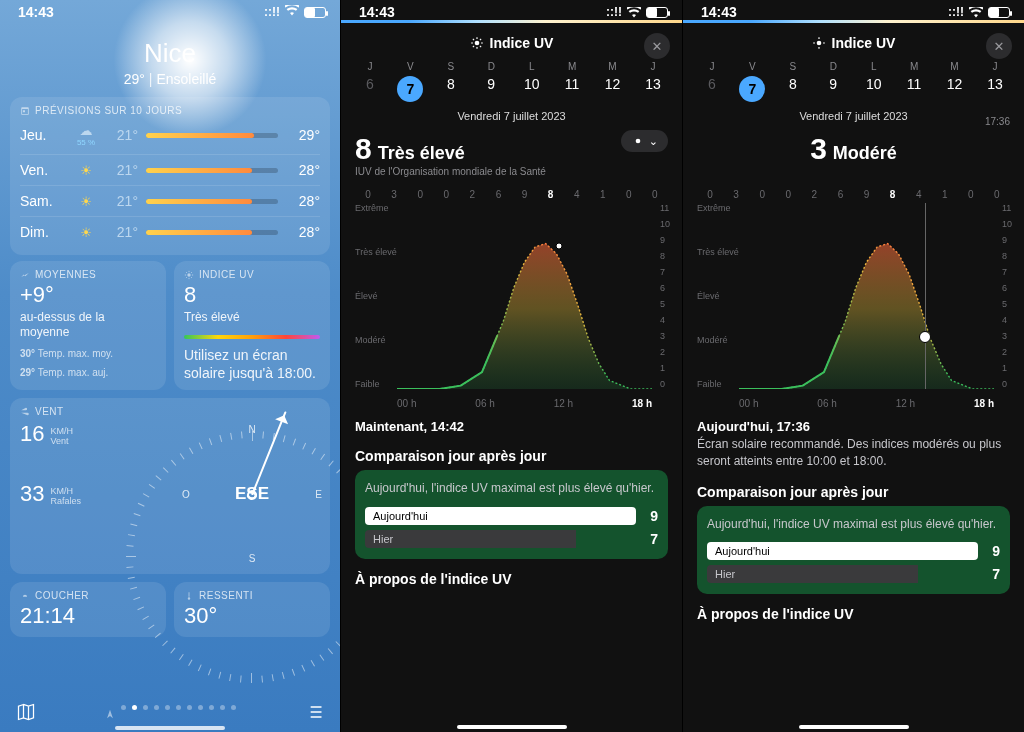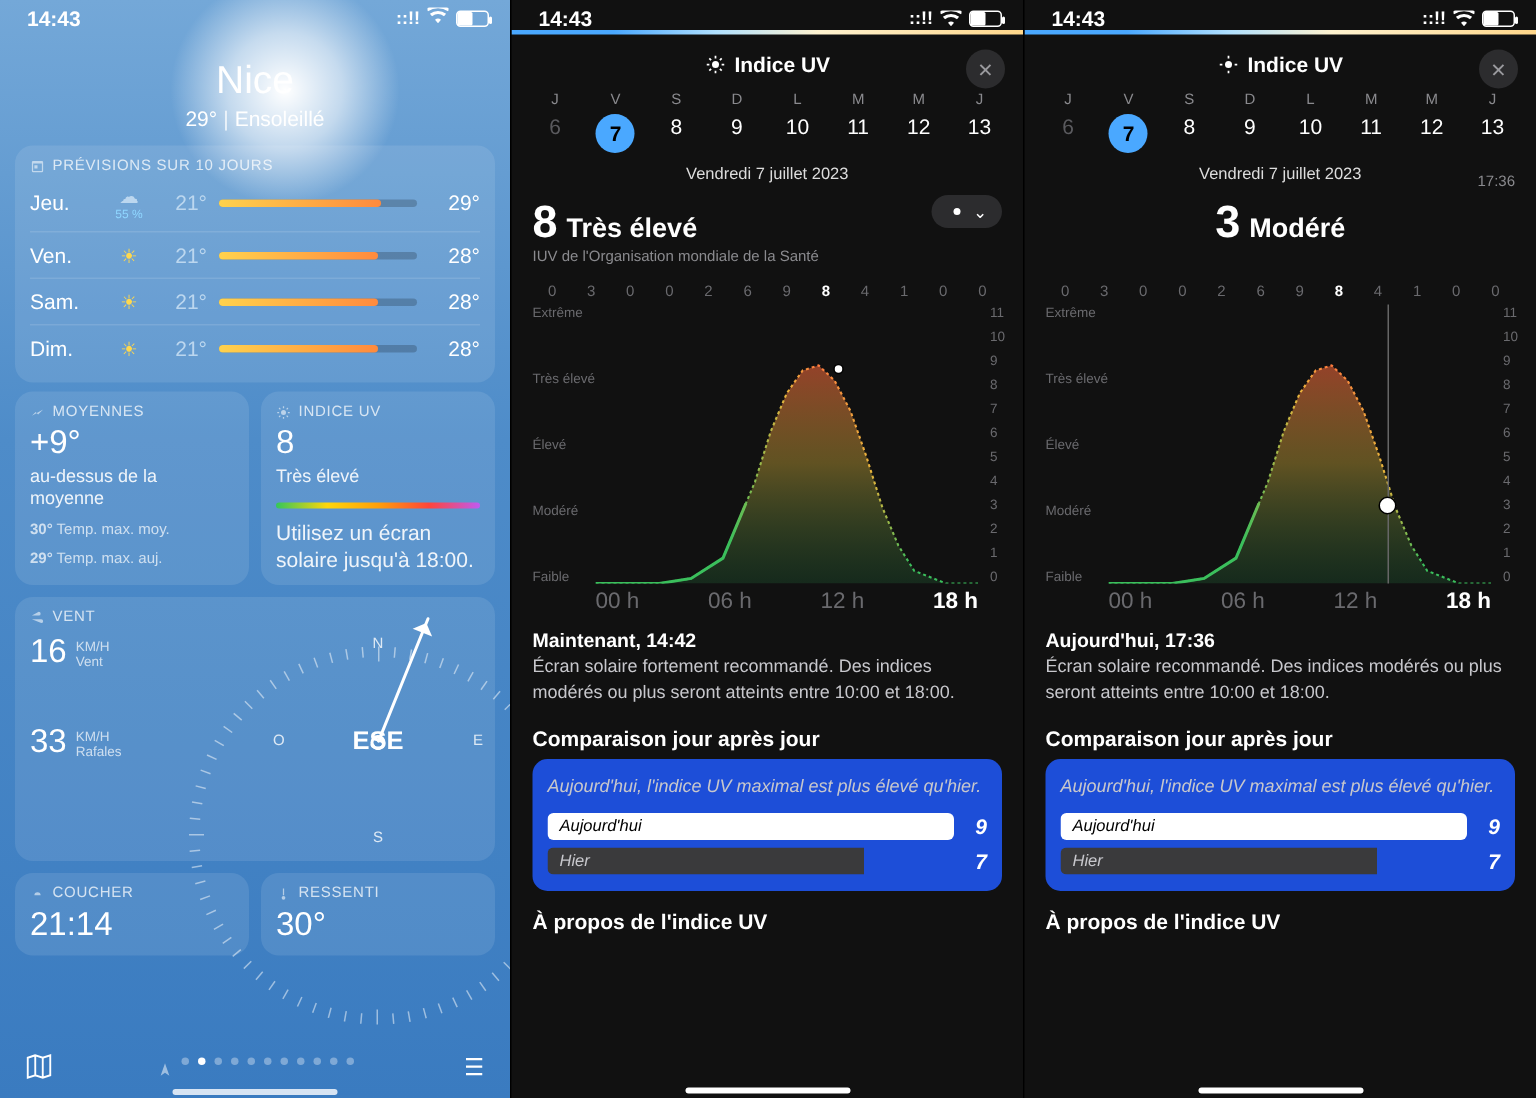--- a/index.html
+++ b/index.html
@@ -101,31 +101,31 @@
   .uv-sub{ font-size:10px; color:#8a8a8e; padding:0 14px 4px;}
   .sunbtn{ position:absolute; right:14px; top:8px; background:#2c2c2e; border-radius:14px; padding:4px 10px; font-size:11px; display:flex; gap:4px; align-items:center;}
 
   .chart{ margin:8px 14px 0; position:relative; height:220px;}
   .ch-top{ display:flex; gap:0; font-size:10px; color:#6a6a6e;}
   .ch-top span{ flex:1; text-align:center;}
   .ch-top span.hl{ color:#fff; font-weight:600;}
   .ch-side-r{ position:absolute; right:-2px; top:14px; bottom:20px; display:flex; flex-direction:column; justify-content:space-between; font-size:9px; color:#6a6a6e;}
   .ch-side-l{ position:absolute; left:0; top:14px; bottom:20px; display:flex; flex-direction:column; justify-content:space-between; font-size:9px; color:#6a6a6e;}
   .ch-area{ position:absolute; left:42px; right:16px; top:14px; bottom:20px;}
-  .ch-bottom{ position:absolute; left:42px; right:16px; bottom:0; display:flex; justify-content:space-between; font-size:15px; color:#6a6a6e;}
+  .ch-bottom{ position:absolute; left:42px; right:16px; bottom:0; display:flex; justify-content:space-between; font-size:10px; color:#6a6a6e;}
   .ch-bottom span.hl{color:#fff;font-weight:600;}
   .vline{ position:absolute; top:0; bottom:0; width:1px; background:#666;}
   .marker{ position:absolute; width:12px; height:12px; border-radius:50%; background:#fff; border:1.5px solid #000; transform:translate(-50%,-50%);}
 
   .nowtext{ margin:10px 14px 0;}
   .nowtext .h{ font-size:13px; font-weight:700;}
   .nowtext .b{ font-size:12px; color:#c7c7cc; line-height:1.4; margin-top:2px;}
 
   .sect{ font-size:14px; font-weight:600; margin:14px 14px 6px;}
-  .cmp{ background:#1d4ed8; border-radius:10px; margin:0 14px; padding:10px 10px 6px;font-style:italic;}
+  .cmp{ background:#14532d; border-radius:10px; margin:0 14px; padding:10px 10px 6px;}
   .cmp .txt{ font-size:12px; color:#c7c7cc; line-height:1.4; margin-bottom:10px;}
   .cmp-row{ display:flex; align-items:center; gap:8px; margin:5px 0;}
   .cmp-bar{ flex:1; height:18px; border-radius:4px; position:relative; overflow:hidden;}
   .cmp-fill{ height:100%; background:#fff; display:flex; align-items:center; padding-left:8px; font-size:11px; color:#000;}
   .cmp-fill.g{ background:#3a3a3c; color:#c7c7cc;}
   .cmp-v{ width:14px; text-align:right; font-size:14px; font-weight:600;}
   .about{ margin:12px 14px 0; font-size:14px; font-weight:600;}
   .fade{ position:absolute; bottom:0; left:0; right:0; height:22px; background:linear-gradient(transparent,#111 80%);}
   .home-ind2{ position:absolute; bottom:3px; left:50%; transform:translateX(-50%); width:110px; height:4px; background:#fff; border-radius:3px;}
   .icon-sun{ width:14px;height:14px; fill:#fff;}
@@ -507,21 +507,20 @@
     <div class="ch-bottom" id="chb2">
         <span>00 h</span>
         <span>06 h</span>
         <span>12 h</span>
         <span class="hl">18 h</span>
       </div>
   </div>
 
   <div class="nowtext">
     <div class="h">Maintenant, 14:42</div>
-    <div class="b">Écran solaire fortement recommandé. Des indices modérés ou plus seront atteints entre 10:00 et 18:00.</div>
   </div>
   <div class="sect">Comparaison jour après jour</div>
   <div class="cmp">
     <div class="txt">Aujourd'hui, l'indice UV maximal est plus élevé qu'hier.</div>
     <div class="cmp-row">
       <div class="cmp-bar">
           <div class="cmp-fill" id="ctoday2" style="width: 100%;">
             <span>Aujourd'hui</span>
           </div>
         </div>

